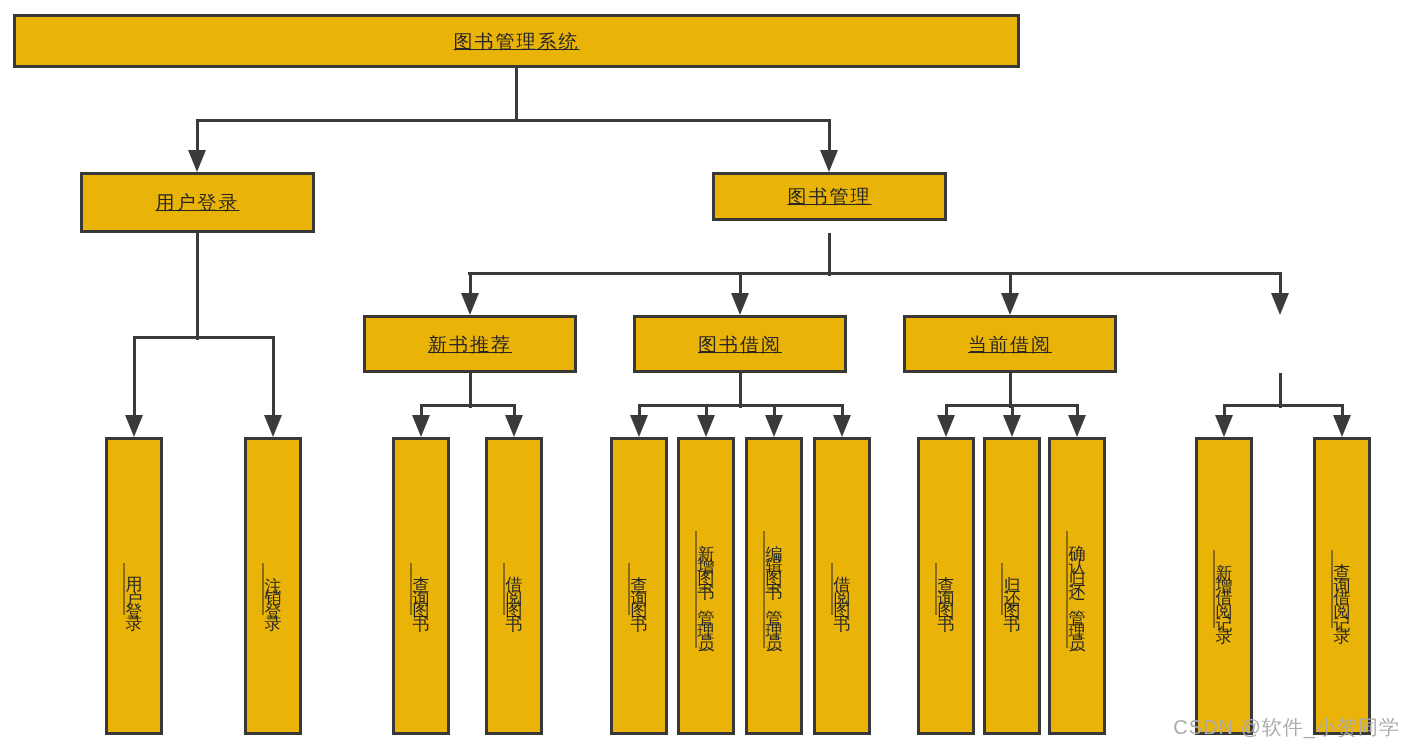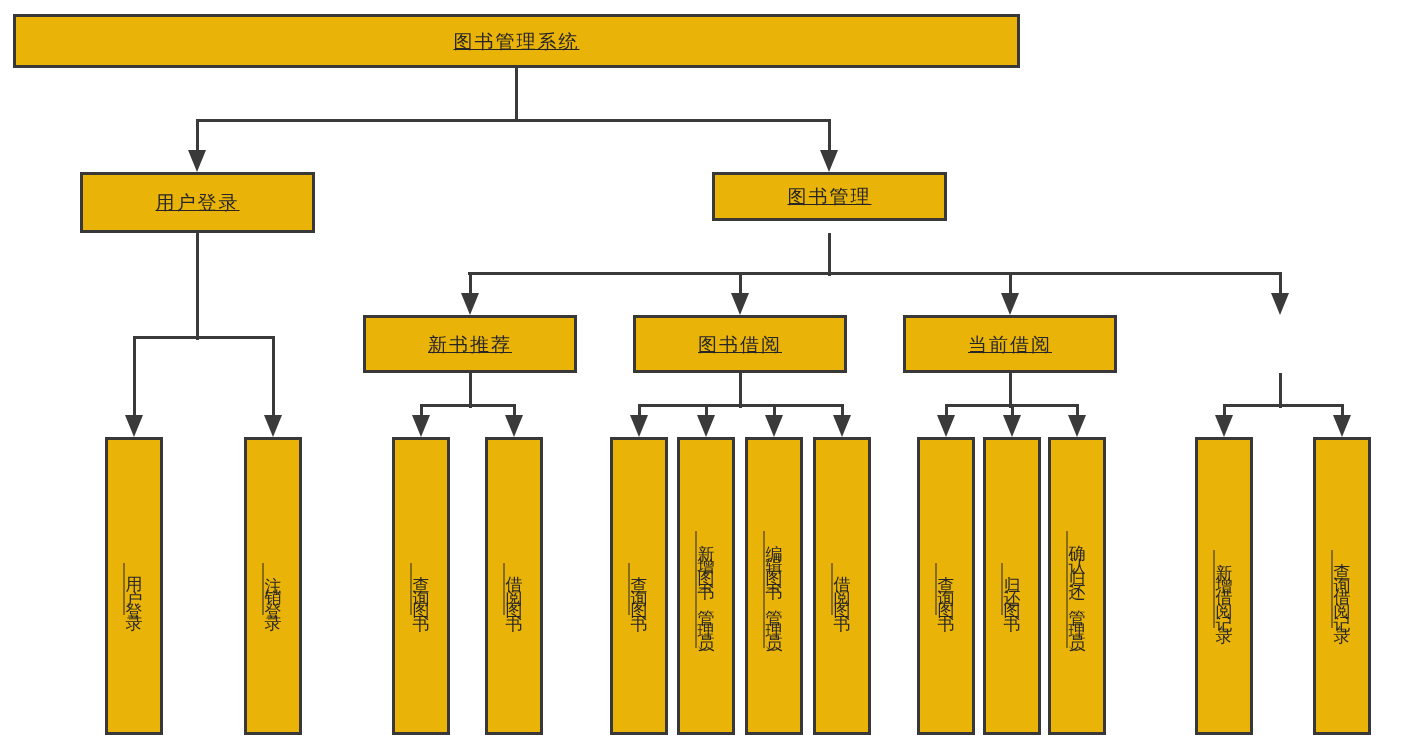--- a/index.html
+++ b/index.html
@@ -183,13 +183,14 @@
       <div class="line" style="left: 1010.5px; top: 405px; width: 3px; height: 18px;"></div>
       <div class="arrowhead" style="left: 1003px; top: 415px;"></div>
       <div class="line" style="left: 1075.5px; top: 405px; width: 3px; height: 18px;"></div>
       <div class="arrowhead" style="left: 1068px; top: 415px;"></div>
       <div class="line" style="left: 1222.5px; top: 405px; width: 3px; height: 18px;"></div>
       <div class="arrowhead" style="left: 1215px; top: 415px;"></div>
       <div class="line" style="left: 1340.5px; top: 405px; width: 3px; height: 18px;"></div>
       <div class="arrowhead" style="left: 1333px; top: 415px;"></div>
     </div>
 
+  <div class="watermark">CSDN @软件_小贺同学</div>
 </div>
 
 </body></html>

